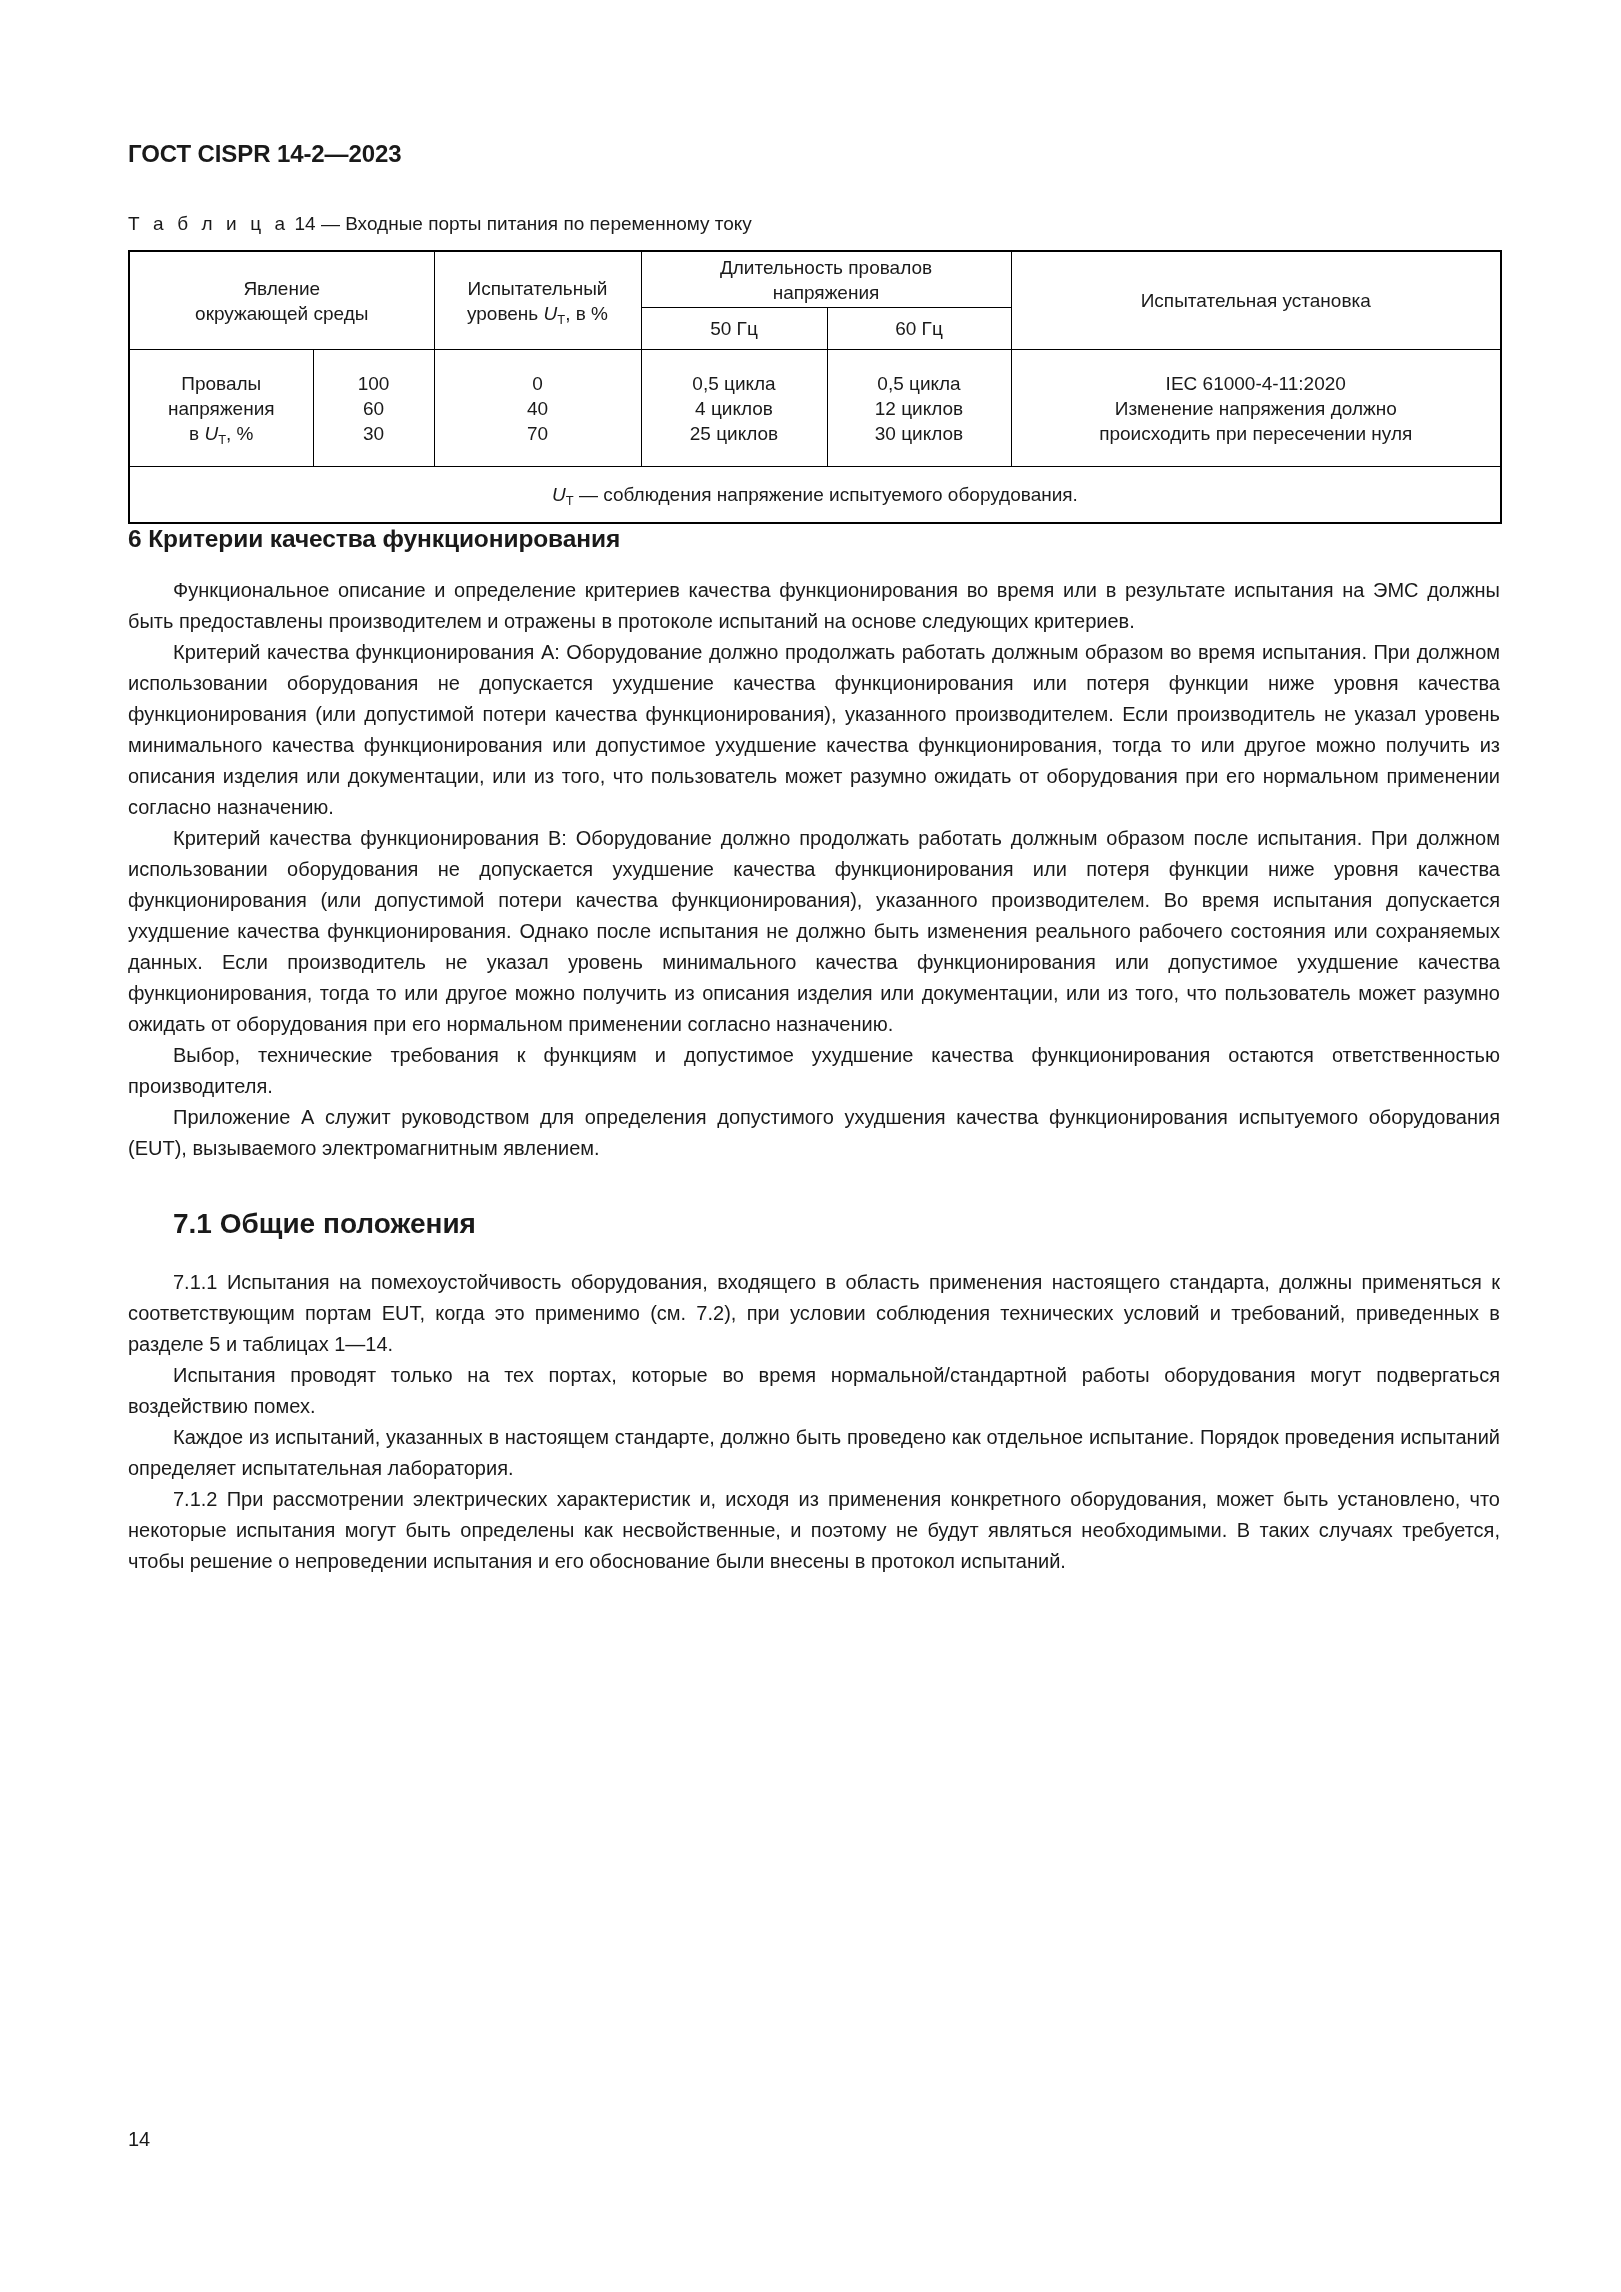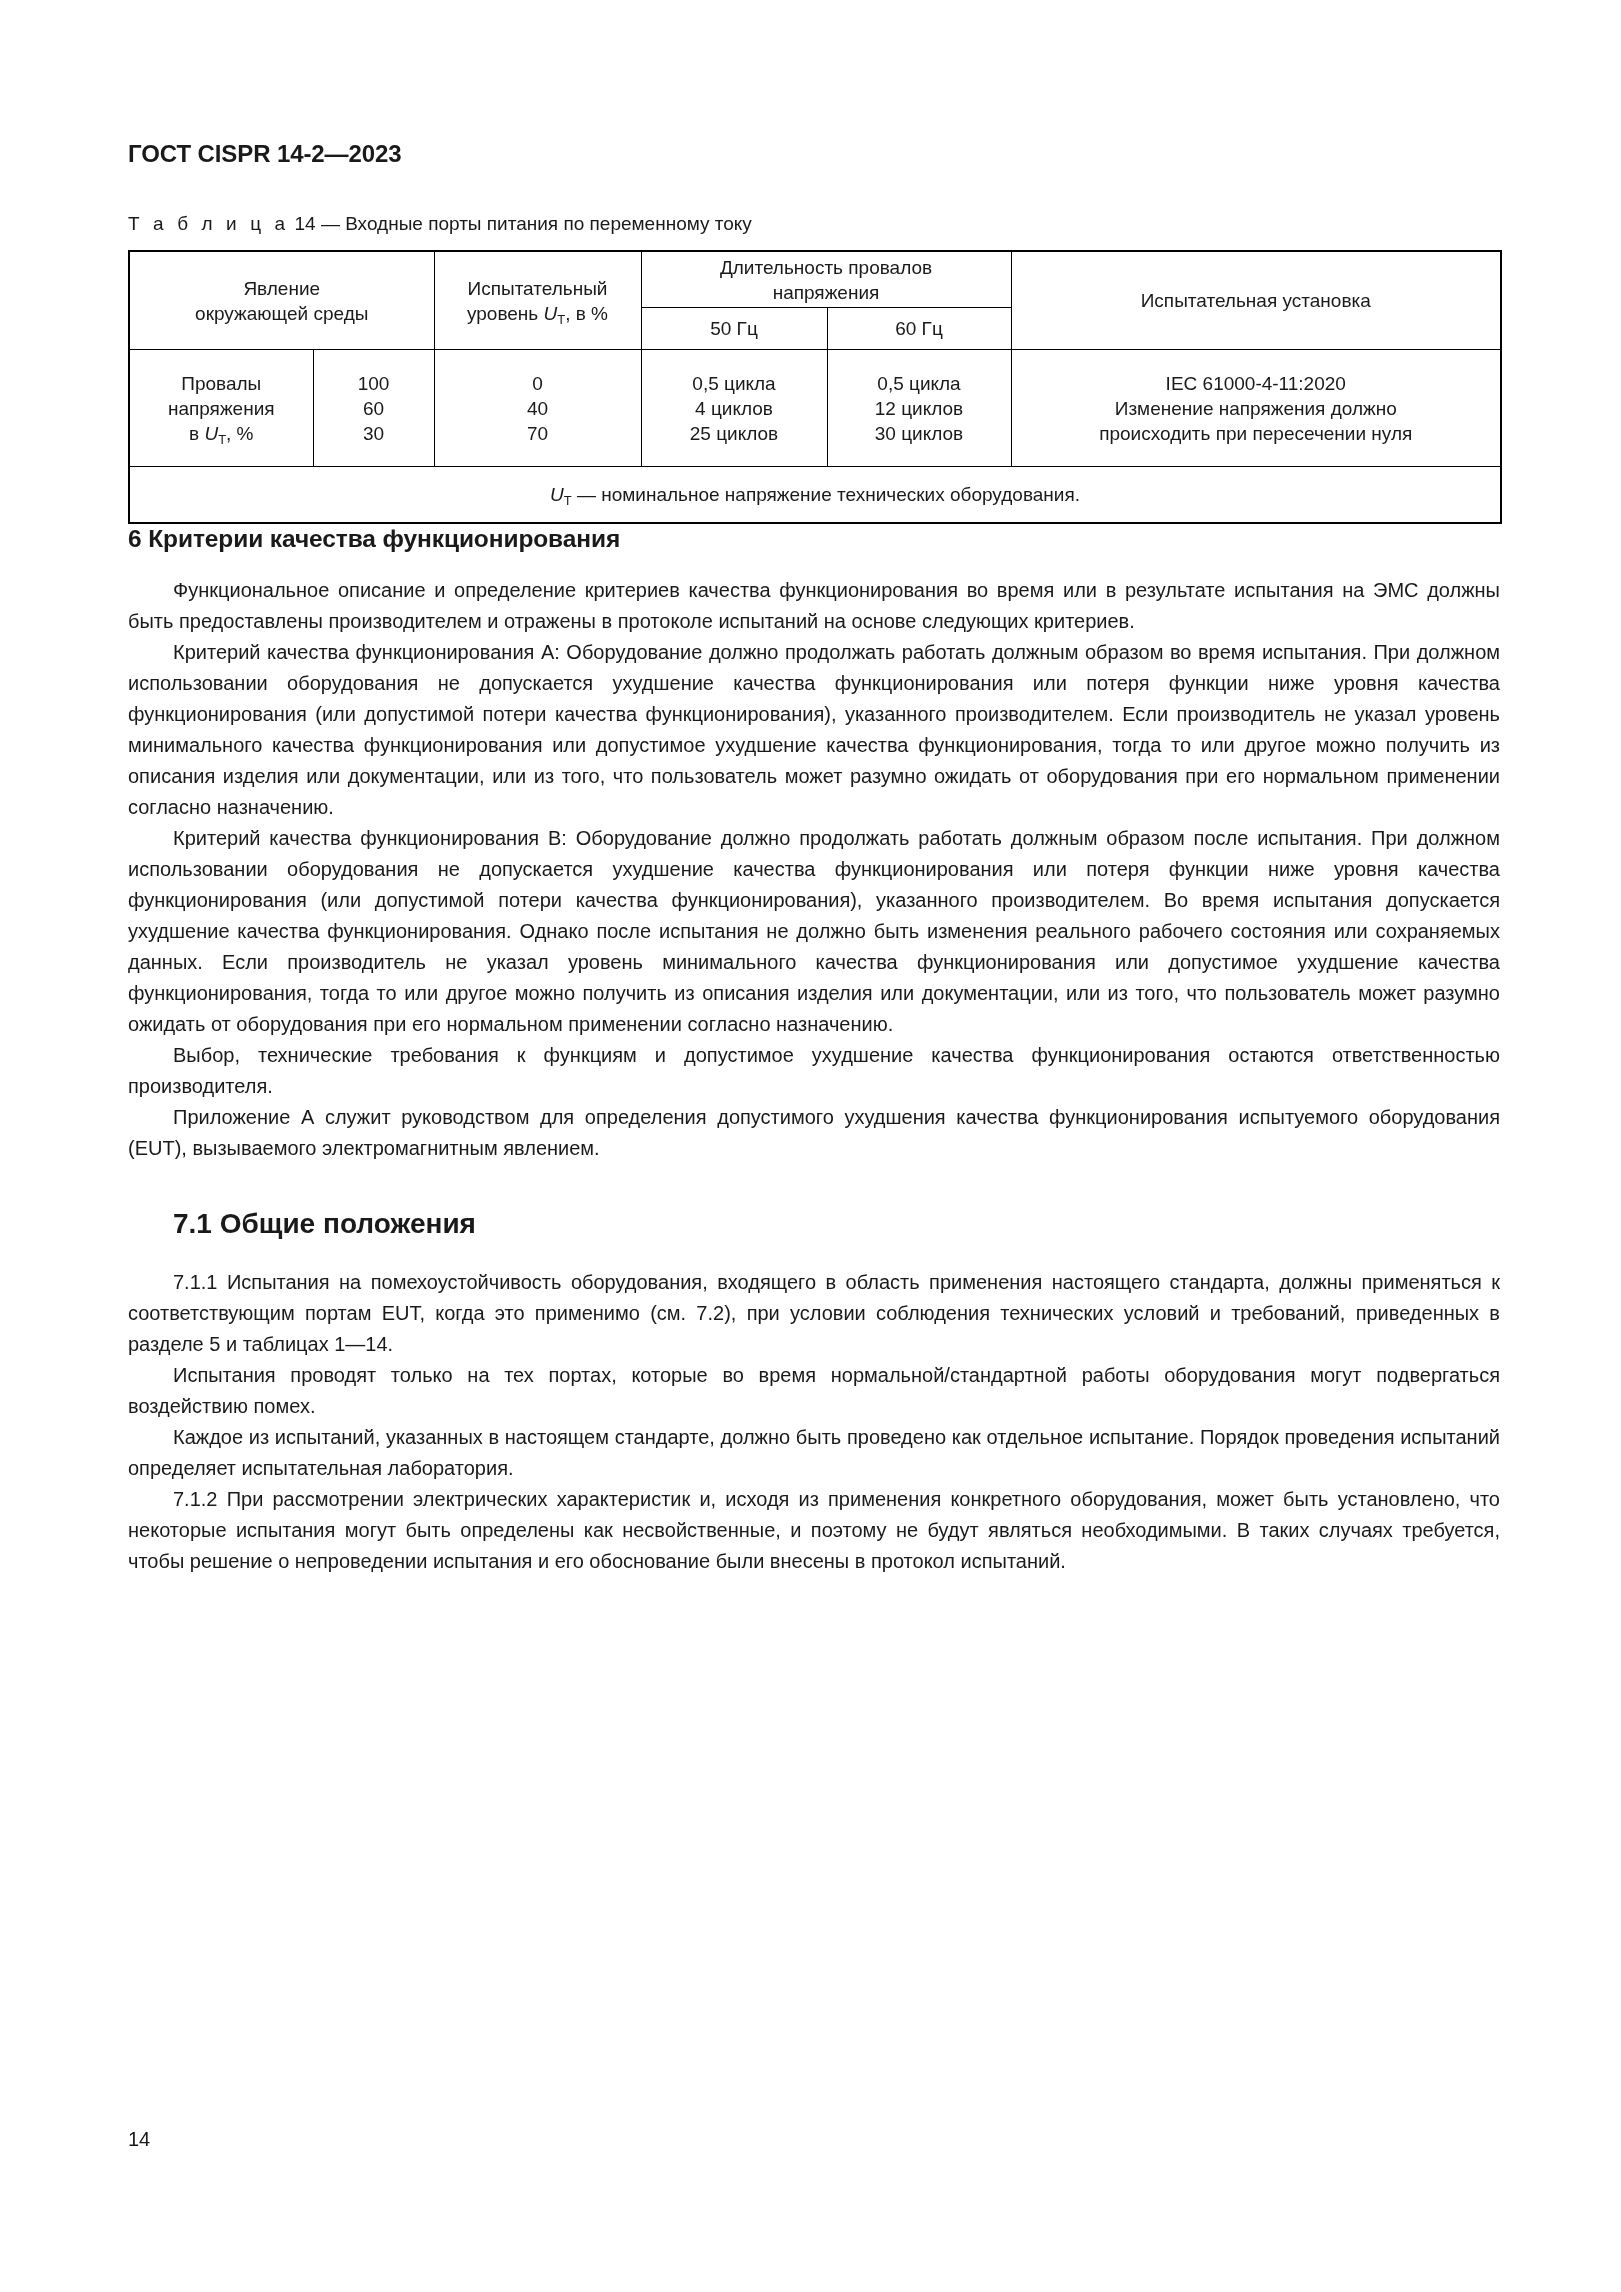--- a/index.html
+++ b/index.html
@@ -191,21 +191,21 @@
             <span class="cellline">30 циклов</span>
           </td>
           <td class="body-cell outer-right">
             <span class="cellline">IEC 61000-4-11:2020</span>
             <span class="cellline">Изменение напряжения должно</span>
             <span class="cellline">происходить при пересечении нуля</span>
           </td>
         </tr>
         <tr>
           <td class="note-cell outer-left outer-right outer-bot" colspan="6">
-            <i class="var"><span>U</span></i><sub>T</sub><span> — номинальное напряжение технических оборудования.</span>
+            <i class="var"><span>U</span></i><sub>T</sub><span> — соблюдения напряжение испытуемого оборудования.</span>
           </td>
         </tr>
       </tbody>
     </table>
 
     <h2 class="sec sec-6">6 Критерии качества функционирования</h2>
 
     <p class="body first-after-head">Функциональное описание и определение критериев качества функционирования во время или в результате испытания на ЭМС должны быть предоставлены производителем и отражены в протоколе испытаний на основе следующих критериев.</p>
     <p class="body">Критерий качества функционирования А: Оборудование должно продолжать работать должным образом во время испытания. При должном использовании оборудования не допускается ухудшение качества функционирования или потеря функции ниже уровня качества функционирования (или до­пустимой потери качества функционирования), указанного производителем. Если производитель не указал уровень минимального качества функционирования или допустимое ухудшение качества функ­ционирования, тогда то или другое можно получить из описания изделия или документации, или из того, что пользователь может разумно ожидать от оборудования при его нормальном применении согласно назначению.</p>
     <p class="body">Критерий качества функционирования В: Оборудование должно продолжать работать должным образом после испытания. При должном использовании оборудования не допускается ухудшение каче­ства функционирования или потеря функции ниже уровня качества функционирования (или допустимой потери качества функционирования), указанного производителем. Во время испытания допускается ухудшение качества функционирования. Однако после испытания не должно быть изменения реально­го рабочего состояния или сохраняемых данных. Если производитель не указал уровень минимально­го качества функционирования или допустимое ухудшение качества функционирования, тогда то или другое можно получить из описания изделия или документации, или из того, что пользователь может разумно ожидать от оборудования при его нормальном применении согласно назначению.</p>

